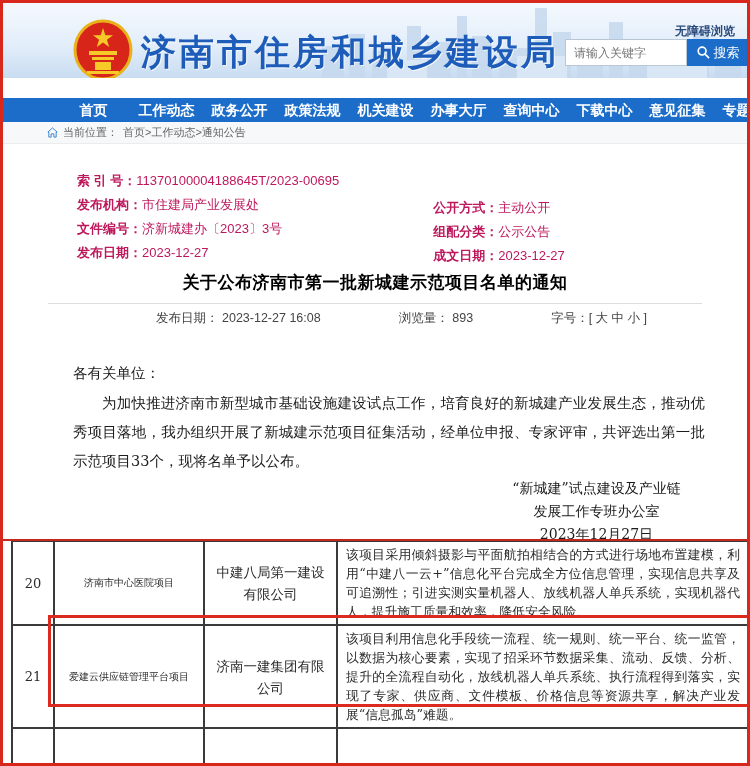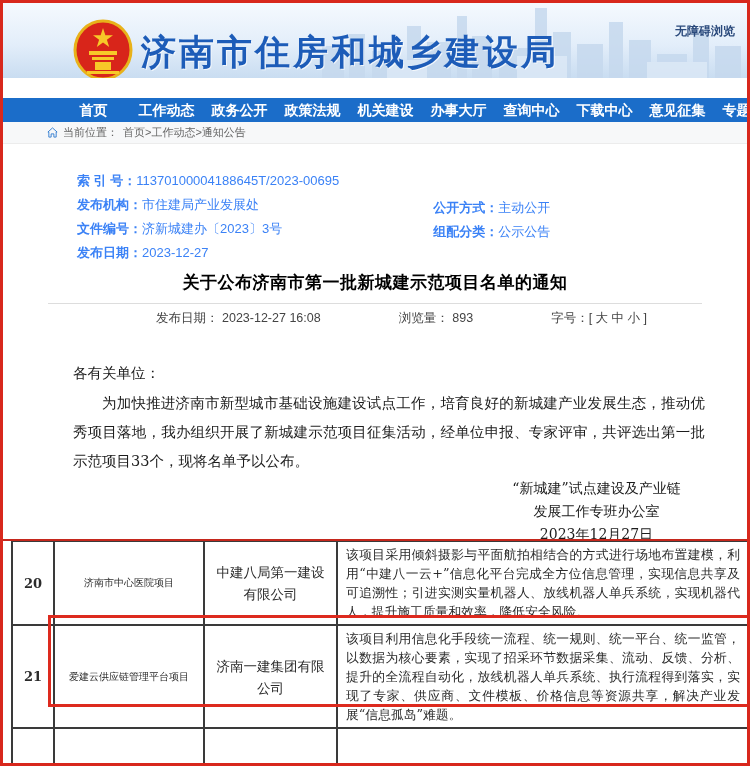--- a/index.html
+++ b/index.html
@@ -26,21 +26,21 @@
   .nav{position:absolute;top:95px;left:0;right:0;height:24px;background:#1b6dc9;
     display:flex;padding-left:54px;overflow:hidden;white-space:nowrap;}
   .nav-item{width:73px;flex:0 0 73px;text-align:center;color:#fff;font-size:14px;
     line-height:24px;font-weight:600;cursor:pointer;}
   
   .crumb{position:absolute;top:119px;left:0;right:0;height:21px;background:#f7f8f9;
     border-bottom:1px solid #ececec;display:flex;align-items:center;padding-left:44px;
     font-size:11px;color:#666;gap:5px;}
   .crumb .path{cursor:pointer;}
   
-  .docinfo{position:absolute;top:166px;left:74px;right:45px;display:flex;font-size:13px;color:#3b82f6;justify-content:space-between;}
+  .docinfo{position:absolute;top:166px;left:74px;right:45px;display:flex;font-size:13px;color:#be185d;justify-content:space-between;}
   .docinfo .col-l{width:57%;}
   .docinfo .col-r{width:43%;margin-top:27px;}
   .docinfo .row{line-height:24px;white-space:nowrap;}
   .docinfo .lbl{font-weight:bold;}
   
   .a-title{position:absolute;top:268px;left:0;right:0;text-align:center;
     font-size:17px;font-weight:bold;color:#000;letter-spacing:.5px;}
   .divider{position:absolute;top:300px;left:45px;right:45px;border-top:1px solid #ddd;}
   .meta{position:absolute;top:307px;left:45px;right:45px;display:flex;
     justify-content:space-between;font-size:12.5px;color:#444;padding:0 55px 0 108px;}
@@ -49,21 +49,21 @@
   .doc-body{font-family:"DejaVu Serif","Liberation Serif",serif;color:#1c1c1c;text-align:center;}
   .salutation{position:absolute;top:361px;left:70px;font-size:14.5px;}
   .para{position:absolute;top:386px;left:70px;right:42px;font-size:14.5px;
     line-height:29px;text-indent:2em;text-align:justify;}
   .signature{position:absolute;top:474px;right:38px;width:225px;text-align:center;
     font-size:14px;line-height:23px;}
   
   .ptable{position:absolute;top:537px;left:8px;border-collapse:collapse;table-layout:fixed;width:737px;}
   .ptable td{border:2px solid #3a3a3a;font-family:"DejaVu Serif","Liberation Serif",serif;
     color:#2b2b2b;vertical-align:middle;box-sizing:border-box;}
-  .td-no{width:42px;text-align:center;font-weight:bold;font-size:13px;}
+  .td-no{width:42px;text-align:center;font-weight:normal;font-size:13px;}
   .td-proj{width:150px;text-align:center;font-size:10px;line-height:22px;padding:2px 10px;}
   .td-comp{width:133px;text-align:center;font-size:13.5px;line-height:22px;padding:8px 8px;}
   .td-desc{width:412px;font-size:12.8px;line-height:19px;padding:3px 8px;text-align:justify;}
   .r20{height:78px;} .r21{height:85px;} .r22{height:150px;}
   
   .red-topline{position:absolute;top:536px;left:0;width:750px;height:2px;background:#c5271c;z-index:4;}
   .red-box{position:absolute;top:612px;left:45px;width:701px;height:86px;
     border:3px solid #dd2a1e;z-index:5;pointer-events:none;}
 </style>
 </head>
@@ -100,20 +100,30 @@
     <svg class="emblem" viewBox="0 0 60 62">
       <ellipse cx="30" cy="31" rx="28" ry="29" fill="#d8251a" stroke="#e8b21a" stroke-width="3"></ellipse>
       <polygon points="30,9 32.4,16.2 40,16.2 33.9,20.7 36.2,28 30,23.5 23.8,28 26.1,20.7 20,16.2 27.6,16.2" fill="#f7c928"></polygon>
       <rect x="16" y="32" width="28" height="4" fill="#f7c928"></rect>
       <rect x="19" y="38" width="22" height="3" fill="#f7c928"></rect>
       <rect x="22" y="43" width="16" height="8" fill="#f7c928"></rect>
       <rect x="14" y="52" width="32" height="3" fill="#f7c928"></rect>
     </svg>
     <div class="site-title">济南市住房和城乡建设局</div>
     <div class="access">无障碍浏览</div>
+    <div class="searchbar">
+      <input placeholder="请输入关键字" style="">
+      <button class="search-btn">
+        <svg width="13" height="13" viewBox="0 0 14 14">
+          <circle cx="5.5" cy="5.5" r="4.2" fill="none" stroke="#fff" stroke-width="1.8"></circle>
+          <line x1="9" y1="9" x2="13" y2="13" stroke="#fff" stroke-width="1.8"></line>
+        </svg>
+        <span>搜索</span>
+      </button>
+    </div>
   </div>
 
   <div class="nav">
     <div class="nav-item">首页</div>
     <div class="nav-item">工作动态</div>
     <div class="nav-item">政务公开</div>
     <div class="nav-item">政策法规</div>
     <div class="nav-item">机关建设</div>
     <div class="nav-item">办事大厅</div>
     <div class="nav-item">查询中心</div>
@@ -133,20 +143,21 @@
   <div class="docinfo">
     <div class="col-l">
       <div class="row"><span class="lbl">索 引 号：</span><span>11370100004188645T/2023-00695</span></div>
       <div class="row"><span class="lbl">发布机构：</span><span>市住建局产业发展处</span></div>
       <div class="row"><span class="lbl">文件编号：</span><span>济新城建办〔2023〕3号</span></div>
       <div class="row"><span class="lbl">发布日期：</span><span>2023-12-27</span></div>
     </div>
     <div class="col-r">
       <div class="row"><span class="lbl">公开方式：</span><span>主动公开</span></div>
       <div class="row"><span class="lbl">组配分类：</span><span>公示公告</span></div>
+      <div class="row"><span class="lbl">成文日期：</span><span>2023-12-27</span></div>
     </div>
   </div>
 
   <div class="a-title">关于公布济南市第一批新城建示范项目名单的通知</div>
   <div class="divider"></div>
   <div class="meta">
     <span><span>发布日期：</span> <span>2023-12-27 16:08</span></span>
     <span><span>浏览量：</span> <span>893</span></span>
     <span class="fs"><span>字号：</span><span>[ 大 中 小 ]</span></span>
   </div>

